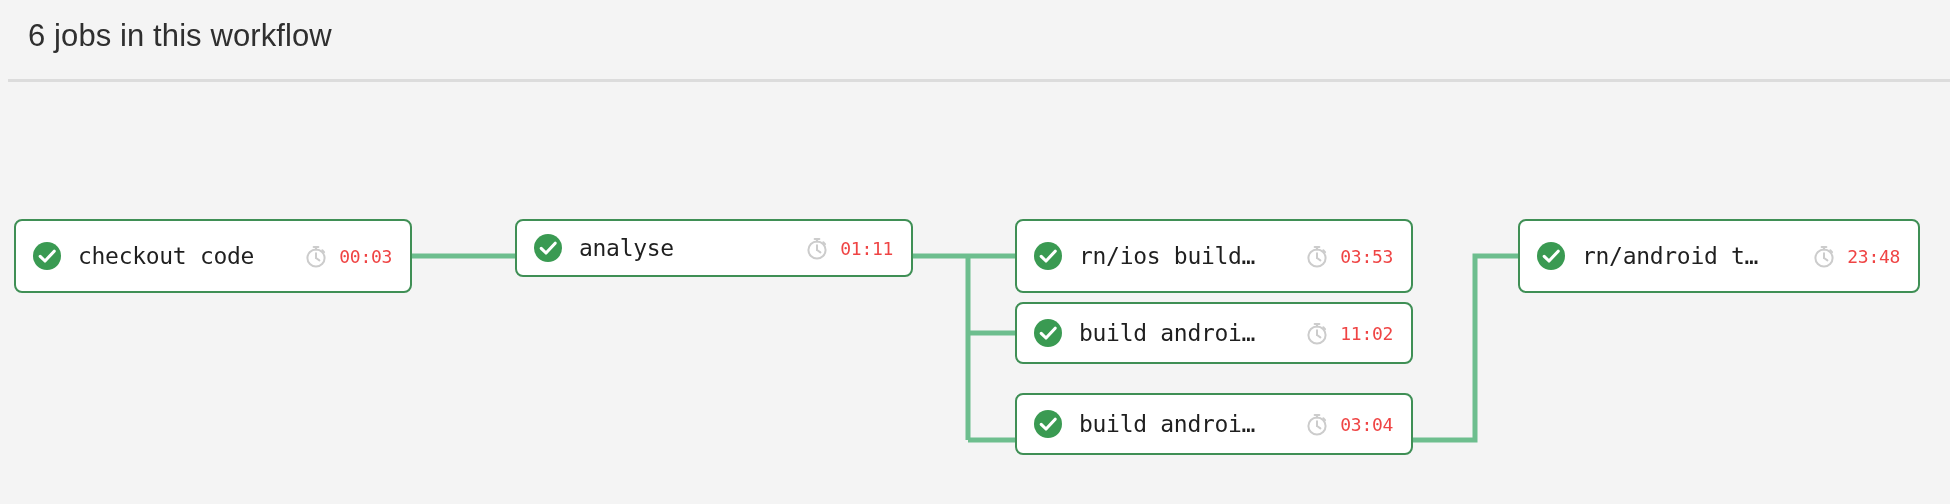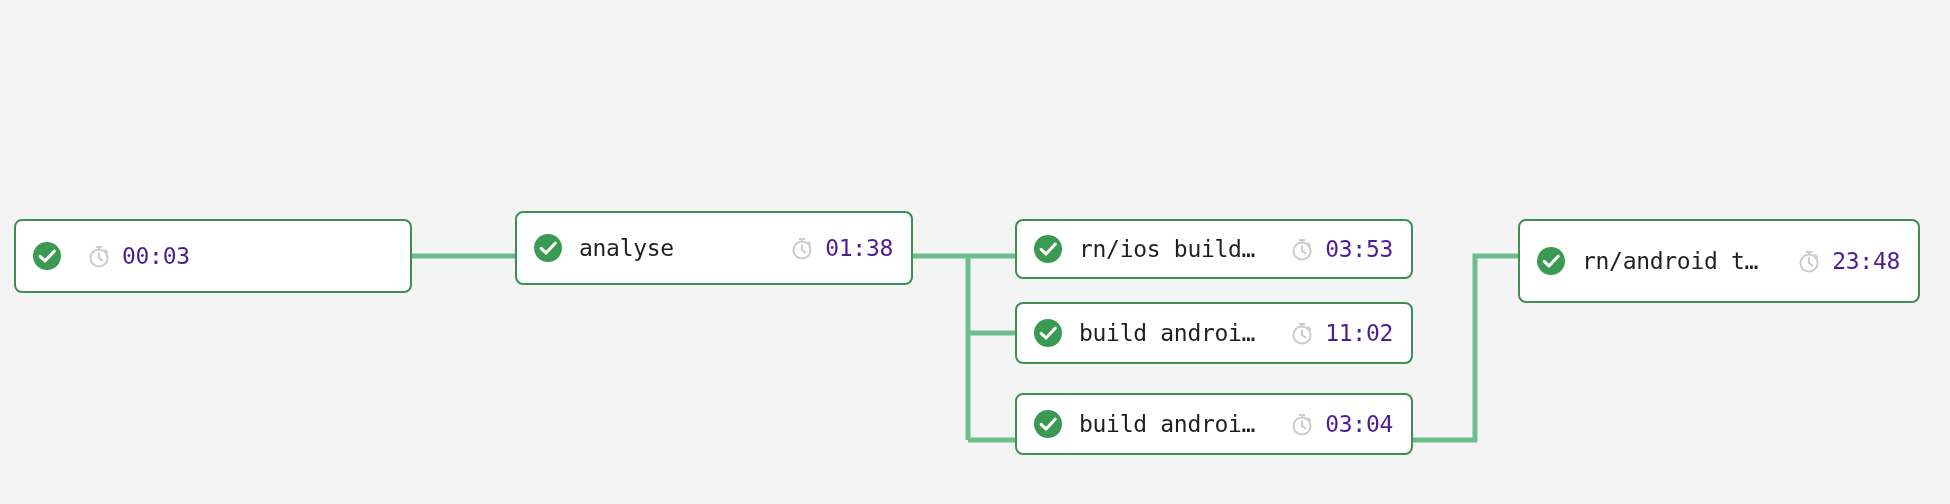--- a/index.html
+++ b/index.html
@@ -82,39 +82,43 @@
     margin-left: 8px;
   }
   .clock-icon {
     flex: 0 0 auto;
     width: 26px; height: 26px;
     margin-right: 10px;
   }
   .clock-icon svg { display: block; width: 26px; height: 26px; }
   .node-duration {
     font-family: "DejaVu Sans Mono", "Liberation Mono", monospace;
-    font-size: 23px;
-    color: #4c1d95;
+    font-size: 18px;
+    color: #ef4444;
     letter-spacing: -0.3px;
     white-space: nowrap;
   }
 
   
   #node-0 { left: 14px;   top: 138px; width: 398px; height: 74px; }
-  #node-1 { left: 515px;  top: 130px; width: 398px; height: 74px; }
-  #node-2 { left: 1015px; top: 138px; width: 398px; height: 60px; }
+  #node-1 { left: 515px;  top: 138px; width: 398px; height: 58px; }
+  #node-2 { left: 1015px; top: 138px; width: 398px; height: 74px; }
   #node-3 { left: 1015px; top: 221px; width: 398px; height: 62px; }
   #node-4 { left: 1015px; top: 312px; width: 398px; height: 62px; }
-  #node-5 { left: 1518px; top: 138px; width: 402px; height: 84px; }
+  #node-5 { left: 1518px; top: 138px; width: 402px; height: 74px; }
 </style>
 </head>
 <body>
 
 <div id="root">
 
+  <div class="page-header">
+    <div class="page-title">6 jobs in this workflow</div>
+    <div class="header-divider"></div>
+  </div>
 
   <div class="graph">
 
     <svg class="edges" viewBox="0 0 1950 423">
       <g fill="none" stroke="#6dbe8e" stroke-width="5" stroke-linecap="butt">
 
         <path d="M 412 175 L 515 175"></path>
 
         <path d="M 913 175 L 968 175"></path>
 
@@ -130,20 +134,21 @@
       </g>
     </svg>
 
     <div class="node" id="node-0">
       <span class="node-status">
         <svg viewBox="0 0 30 30">
           <circle cx="15" cy="15" r="14" fill="#3a9a52"></circle>
           <path d="M 8.2 15.3 L 13 20 L 22.2 10.2" fill="none" stroke="#ffffff" stroke-width="3.1" stroke-linecap="round" stroke-linejoin="round"></path>
         </svg>
       </span>
+      <span class="node-name">checkout_code</span>
       <span class="node-duration-wrap">
         <span class="clock-icon">
           <svg viewBox="0 0 26 26">
             <circle cx="13" cy="15" r="8.6" fill="none" stroke="#cccccc" stroke-width="2"></circle>
             <path d="M 13 15 L 13 10.2" stroke="#cccccc" stroke-width="2" stroke-linecap="round"></path>
             <path d="M 13 15 L 16.4 17.4" stroke="#cccccc" stroke-width="2" stroke-linecap="round"></path>
             <path d="M 10.6 4.1 L 15.4 4.1" stroke="#cccccc" stroke-width="2" stroke-linecap="round"></path>
             <path d="M 13 4.1 L 13 6.4" stroke="#cccccc" stroke-width="2" stroke-linecap="round"></path>
             <path d="M 19.3 7.3 L 21.1 9.1" stroke="#cccccc" stroke-width="2" stroke-linecap="round"></path>
           </svg>
@@ -164,21 +169,21 @@
         <span class="clock-icon">
           <svg viewBox="0 0 26 26">
             <circle cx="13" cy="15" r="8.6" fill="none" stroke="#cccccc" stroke-width="2"></circle>
             <path d="M 13 15 L 13 10.2" stroke="#cccccc" stroke-width="2" stroke-linecap="round"></path>
             <path d="M 13 15 L 16.4 17.4" stroke="#cccccc" stroke-width="2" stroke-linecap="round"></path>
             <path d="M 10.6 4.1 L 15.4 4.1" stroke="#cccccc" stroke-width="2" stroke-linecap="round"></path>
             <path d="M 13 4.1 L 13 6.4" stroke="#cccccc" stroke-width="2" stroke-linecap="round"></path>
             <path d="M 19.3 7.3 L 21.1 9.1" stroke="#cccccc" stroke-width="2" stroke-linecap="round"></path>
           </svg>
         </span>
-        <span class="node-duration">01:38</span>
+        <span class="node-duration">01:11</span>
       </span>
     </div>
 
     <div class="node" id="node-2">
       <span class="node-status">
         <svg viewBox="0 0 30 30">
           <circle cx="15" cy="15" r="14" fill="#3a9a52"></circle>
           <path d="M 8.2 15.3 L 13 20 L 22.2 10.2" fill="none" stroke="#ffffff" stroke-width="3.1" stroke-linecap="round" stroke-linejoin="round"></path>
         </svg>
       </span>

